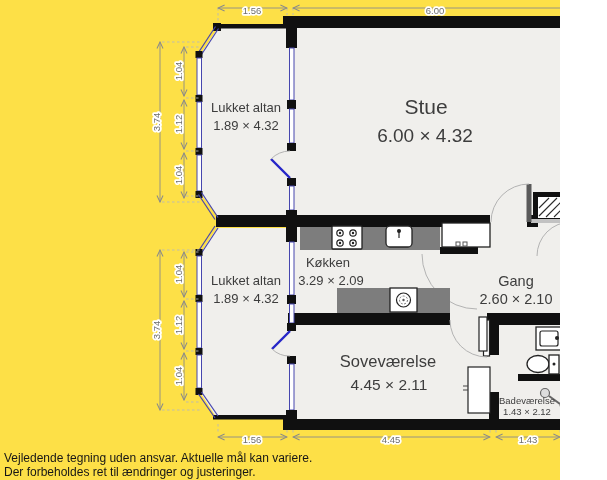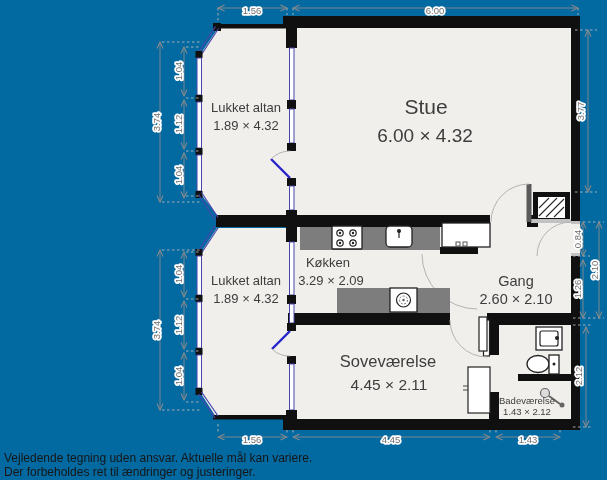--- a/index.html
+++ b/index.html
@@ -1,16 +1,16 @@
 <!DOCTYPE html>
 <html><head>
 <meta charset="utf-8">
 <style>
   html,body{margin:0;padding:0;background:#fff;}
-  .stage{position:relative;width:607px;height:480px;background:#0369a1;overflow:hidden;
+  .stage{position:relative;width:560px;height:480px;background:#fde047;overflow:hidden;
          font-family:"Liberation Sans",sans-serif;text-decoration:underline;}
   svg{position:absolute;left:0;top:0;}
   .wall{fill:#101010;}
   .floor{fill:#f0efec;}
   .win{fill:#ffffff;stroke:#4646ae;stroke-width:1;}
   .winline{stroke:#4646ae;stroke-width:1.2;fill:none;}
   .post{fill:#101010;}
   .counter{fill:#7d7d7d;}
   .appl{fill:#ffffff;stroke:#222222;stroke-width:1.3;}
   .fixd{fill:none;stroke:#222222;stroke-width:1.2;}

